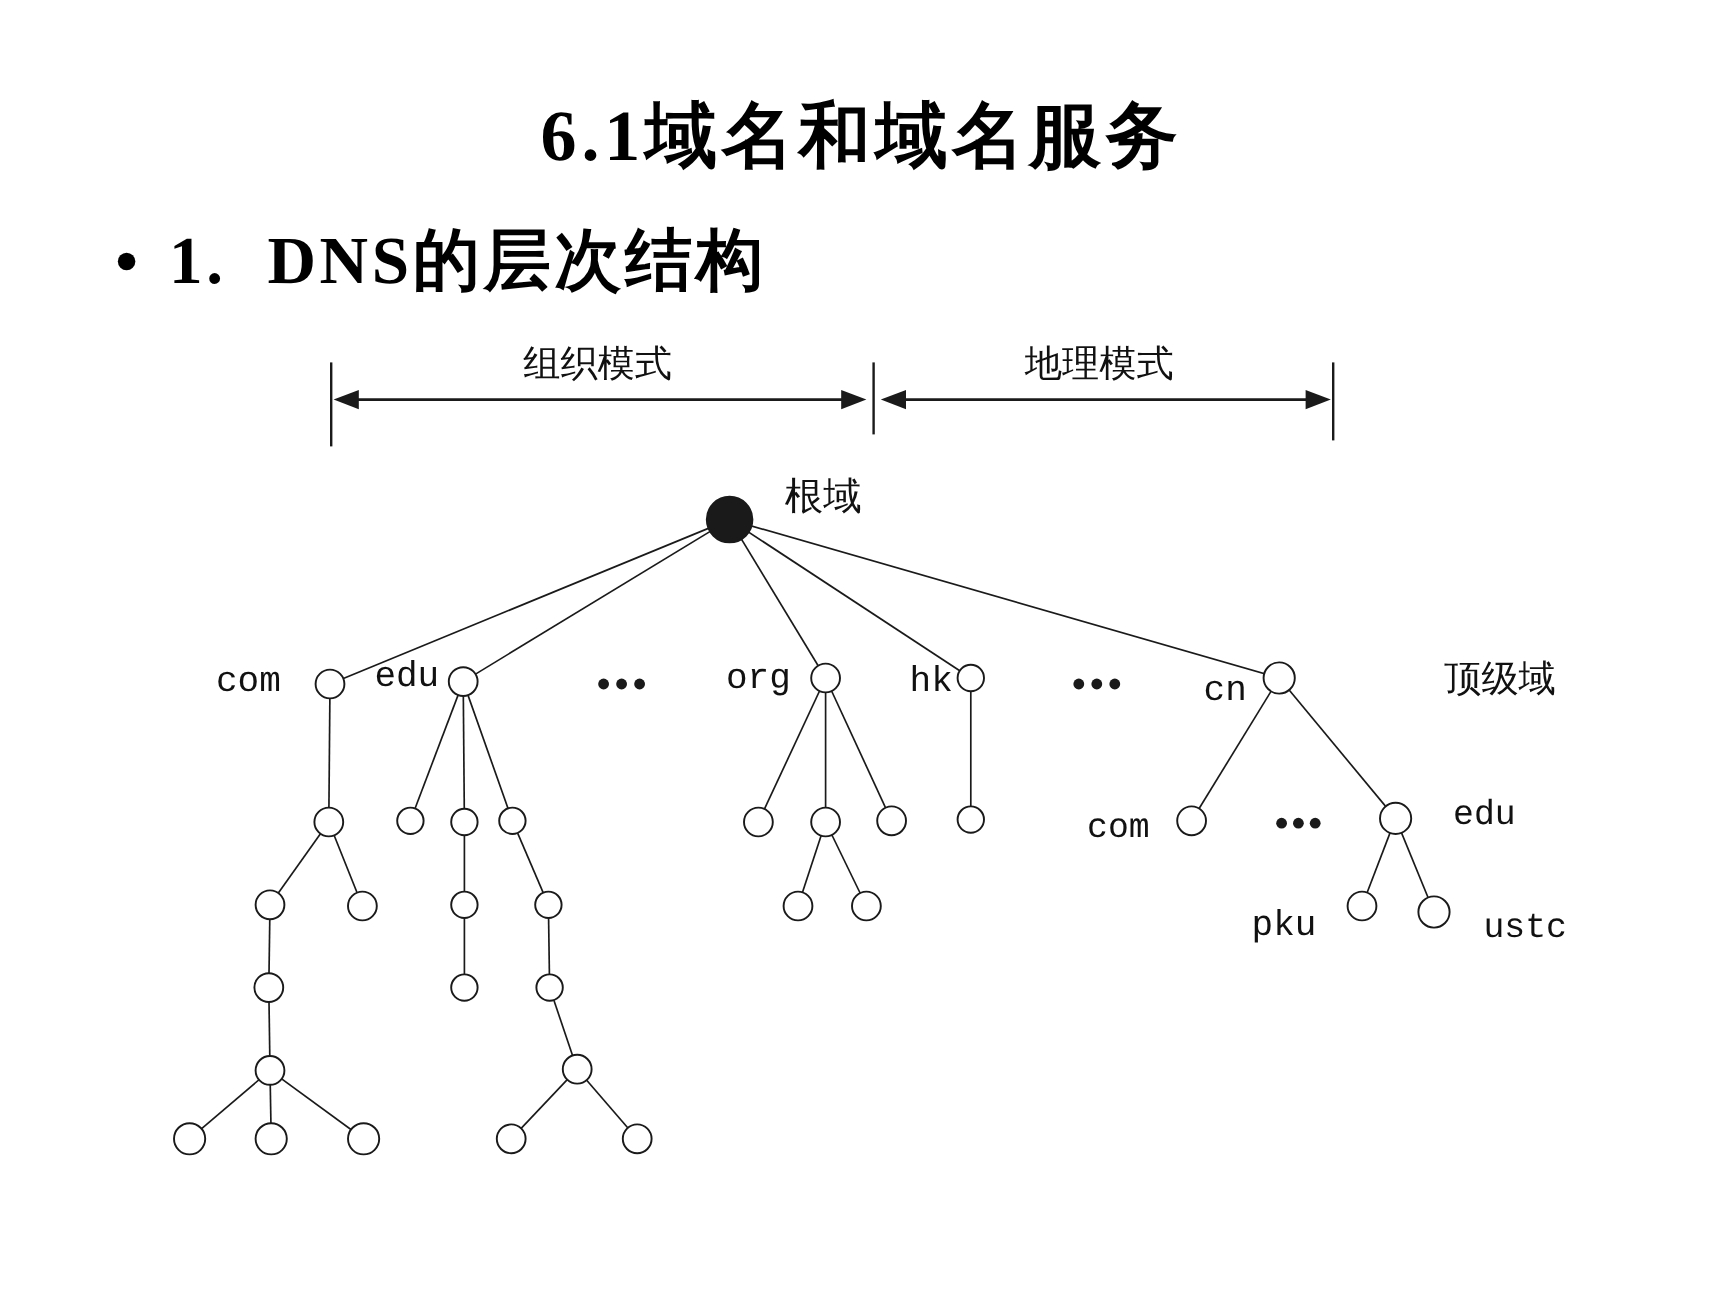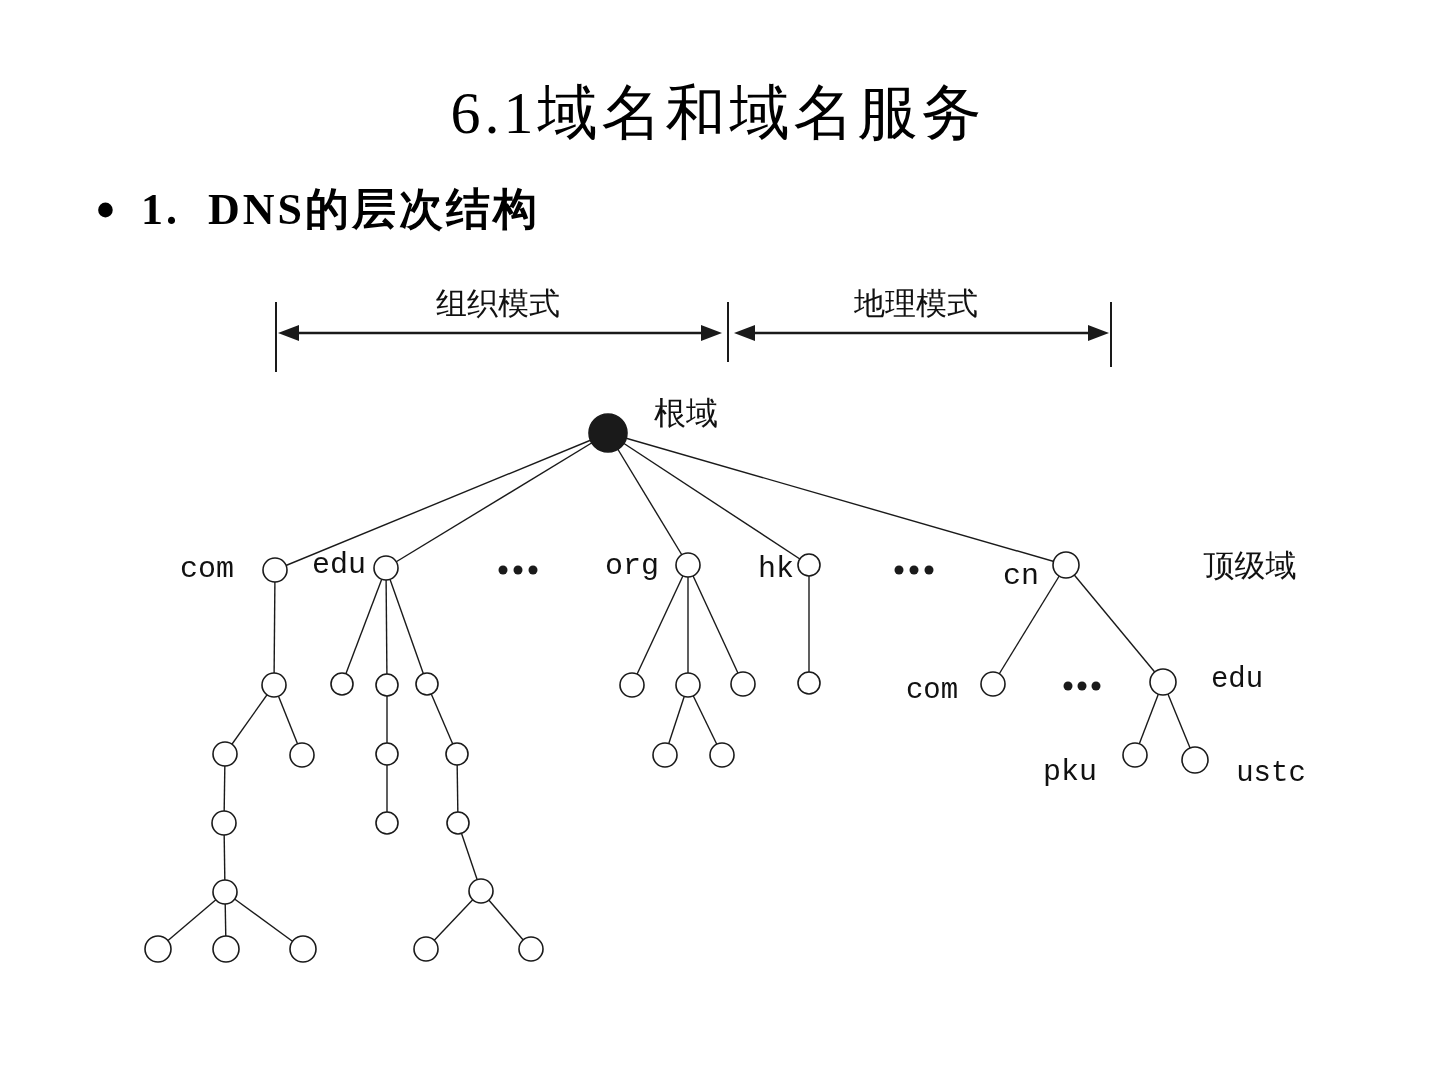--- a/index.html
+++ b/index.html
@@ -6,34 +6,34 @@
   body{
     width:1440px;height:1080px;
     background:#ffffff;
     position:relative;
     overflow:hidden;
     font-family:"Liberation Serif","DejaVu Serif",serif;
   }
   .slide-title{
     position:absolute;top:76px;left:0;width:1436px;
     text-align:center;
-    font-size:60px;font-weight:400;color:#000;
+    font-size:60px;font-weight:700;color:#000;
     letter-spacing:4px;
     line-height:1.25;
   }
   .bullet-row{
     position:absolute;top:180px;left:96px;
     display:flex;align-items:center;
     color:#000;font-weight:700;
   }
   .bullet-marker{
     font-size:54px;line-height:1;margin-right:26px;
   }
   .bullet-text{
-    font-size:44px;letter-spacing:3px;white-space:pre;
+    font-size:56px;letter-spacing:3px;white-space:pre;
   }
   svg.diagram{position:absolute;top:0;left:0;}
 </style>
 </head>
 <body>
 
 <div class="slide-title">6.1域名和域名服务</div>
 
 <div class="bullet-row">
   <span class="bullet-marker">•</span>

